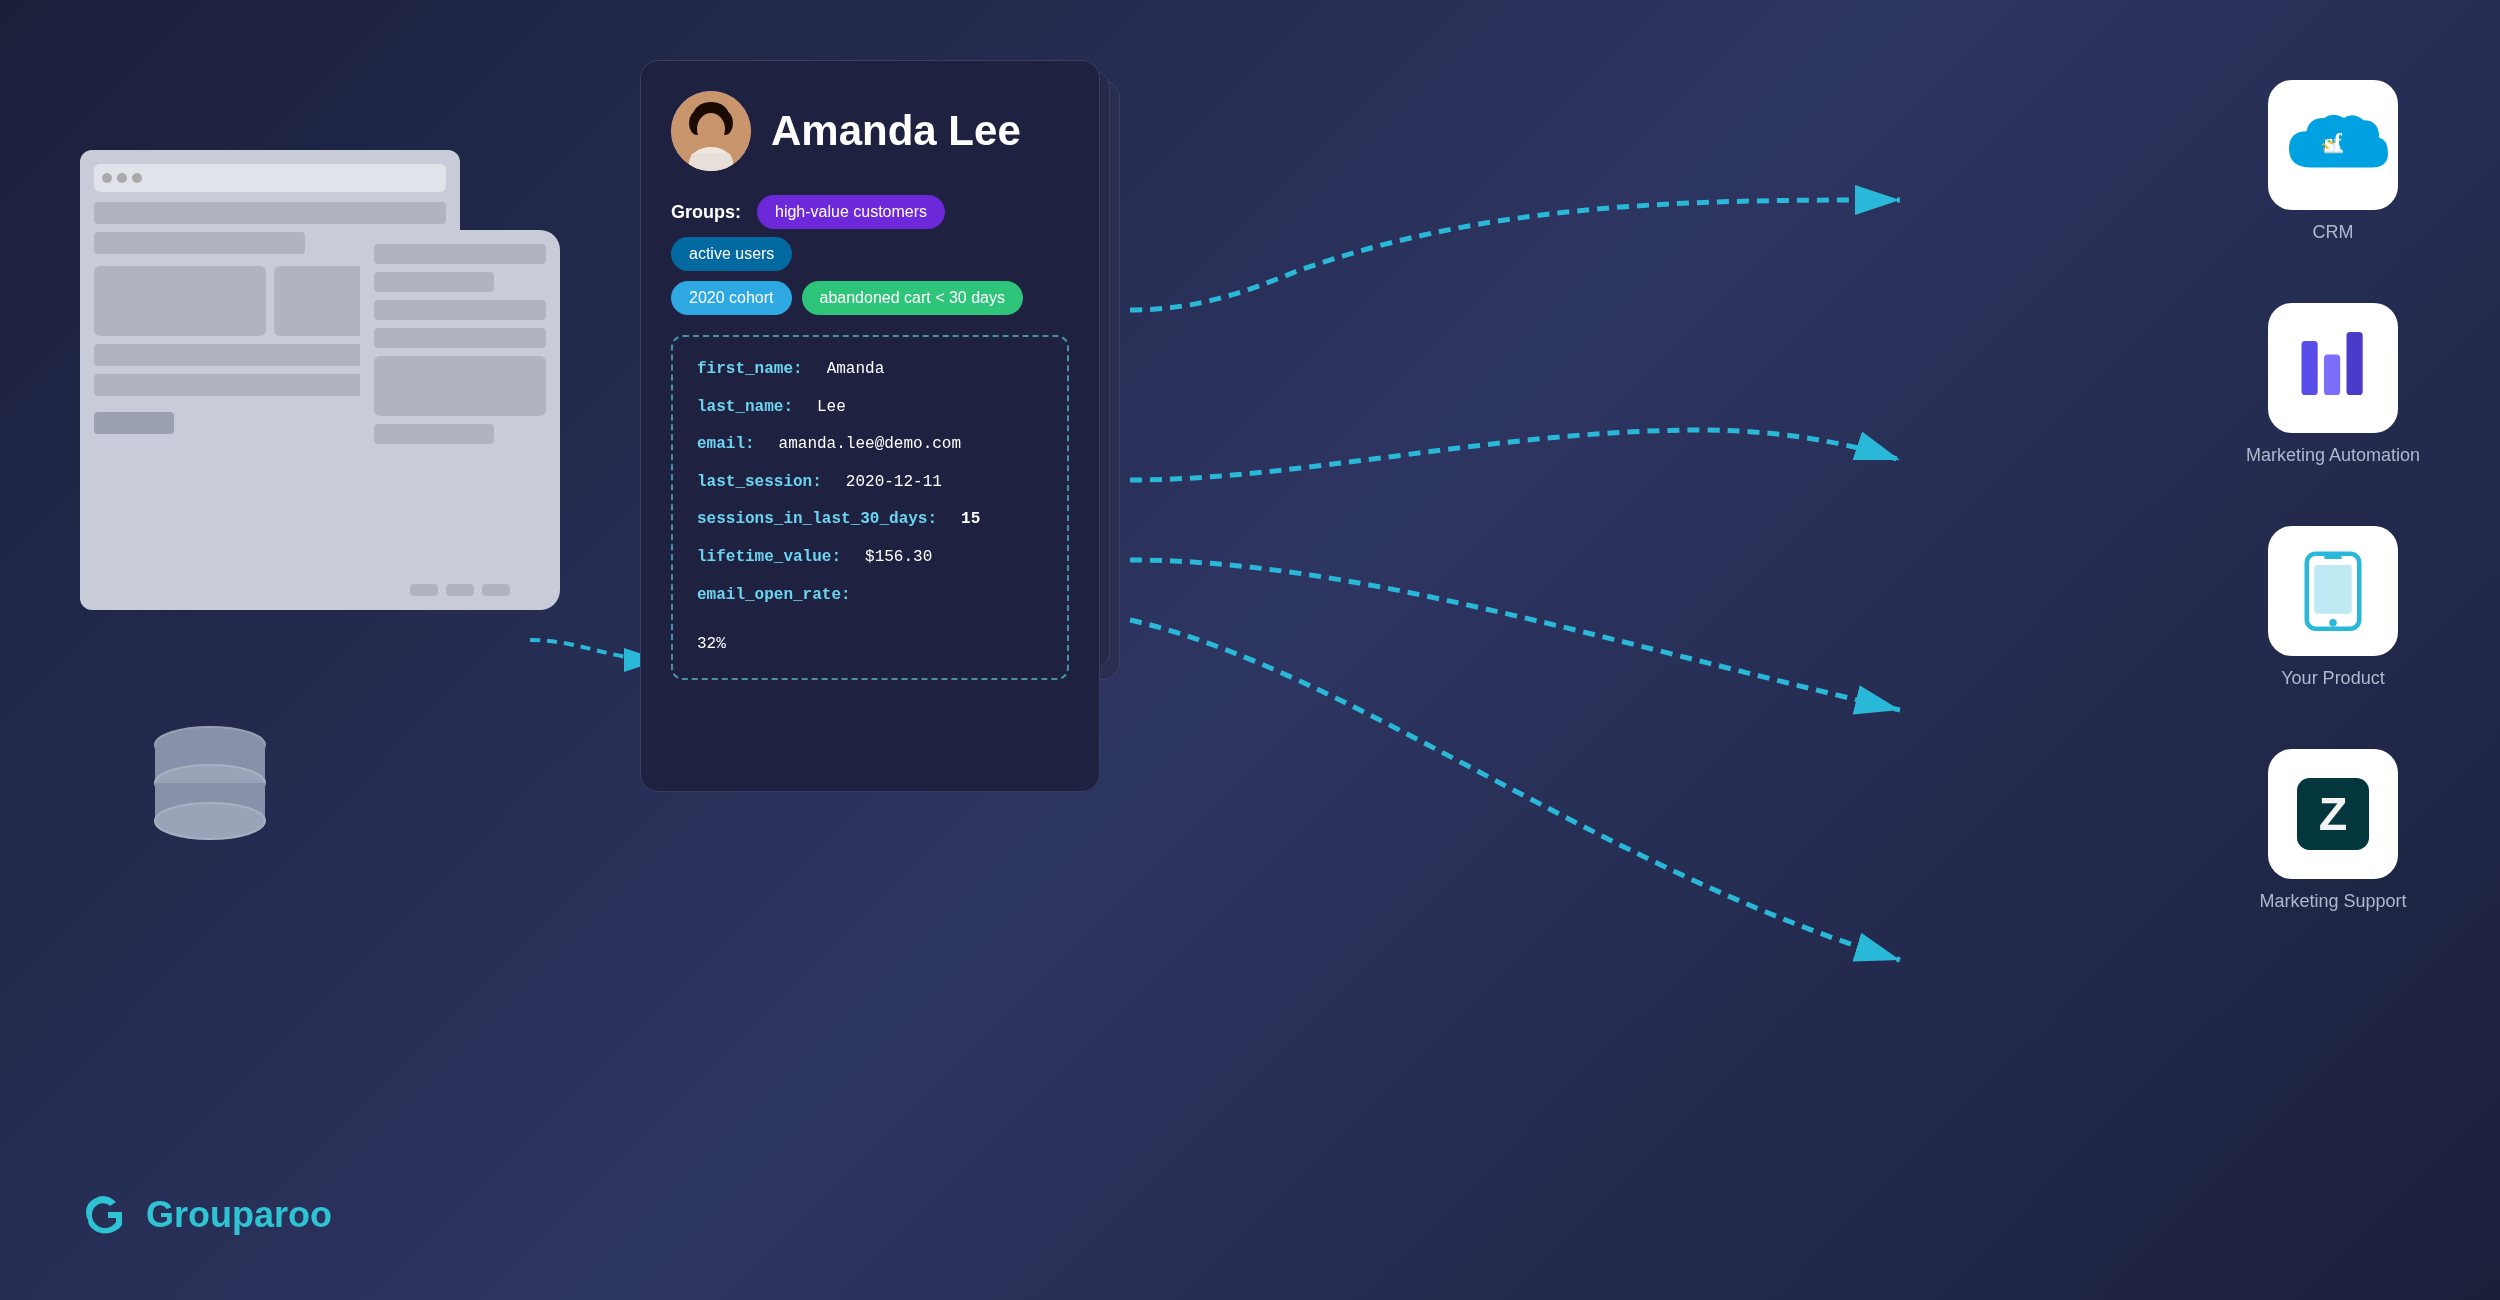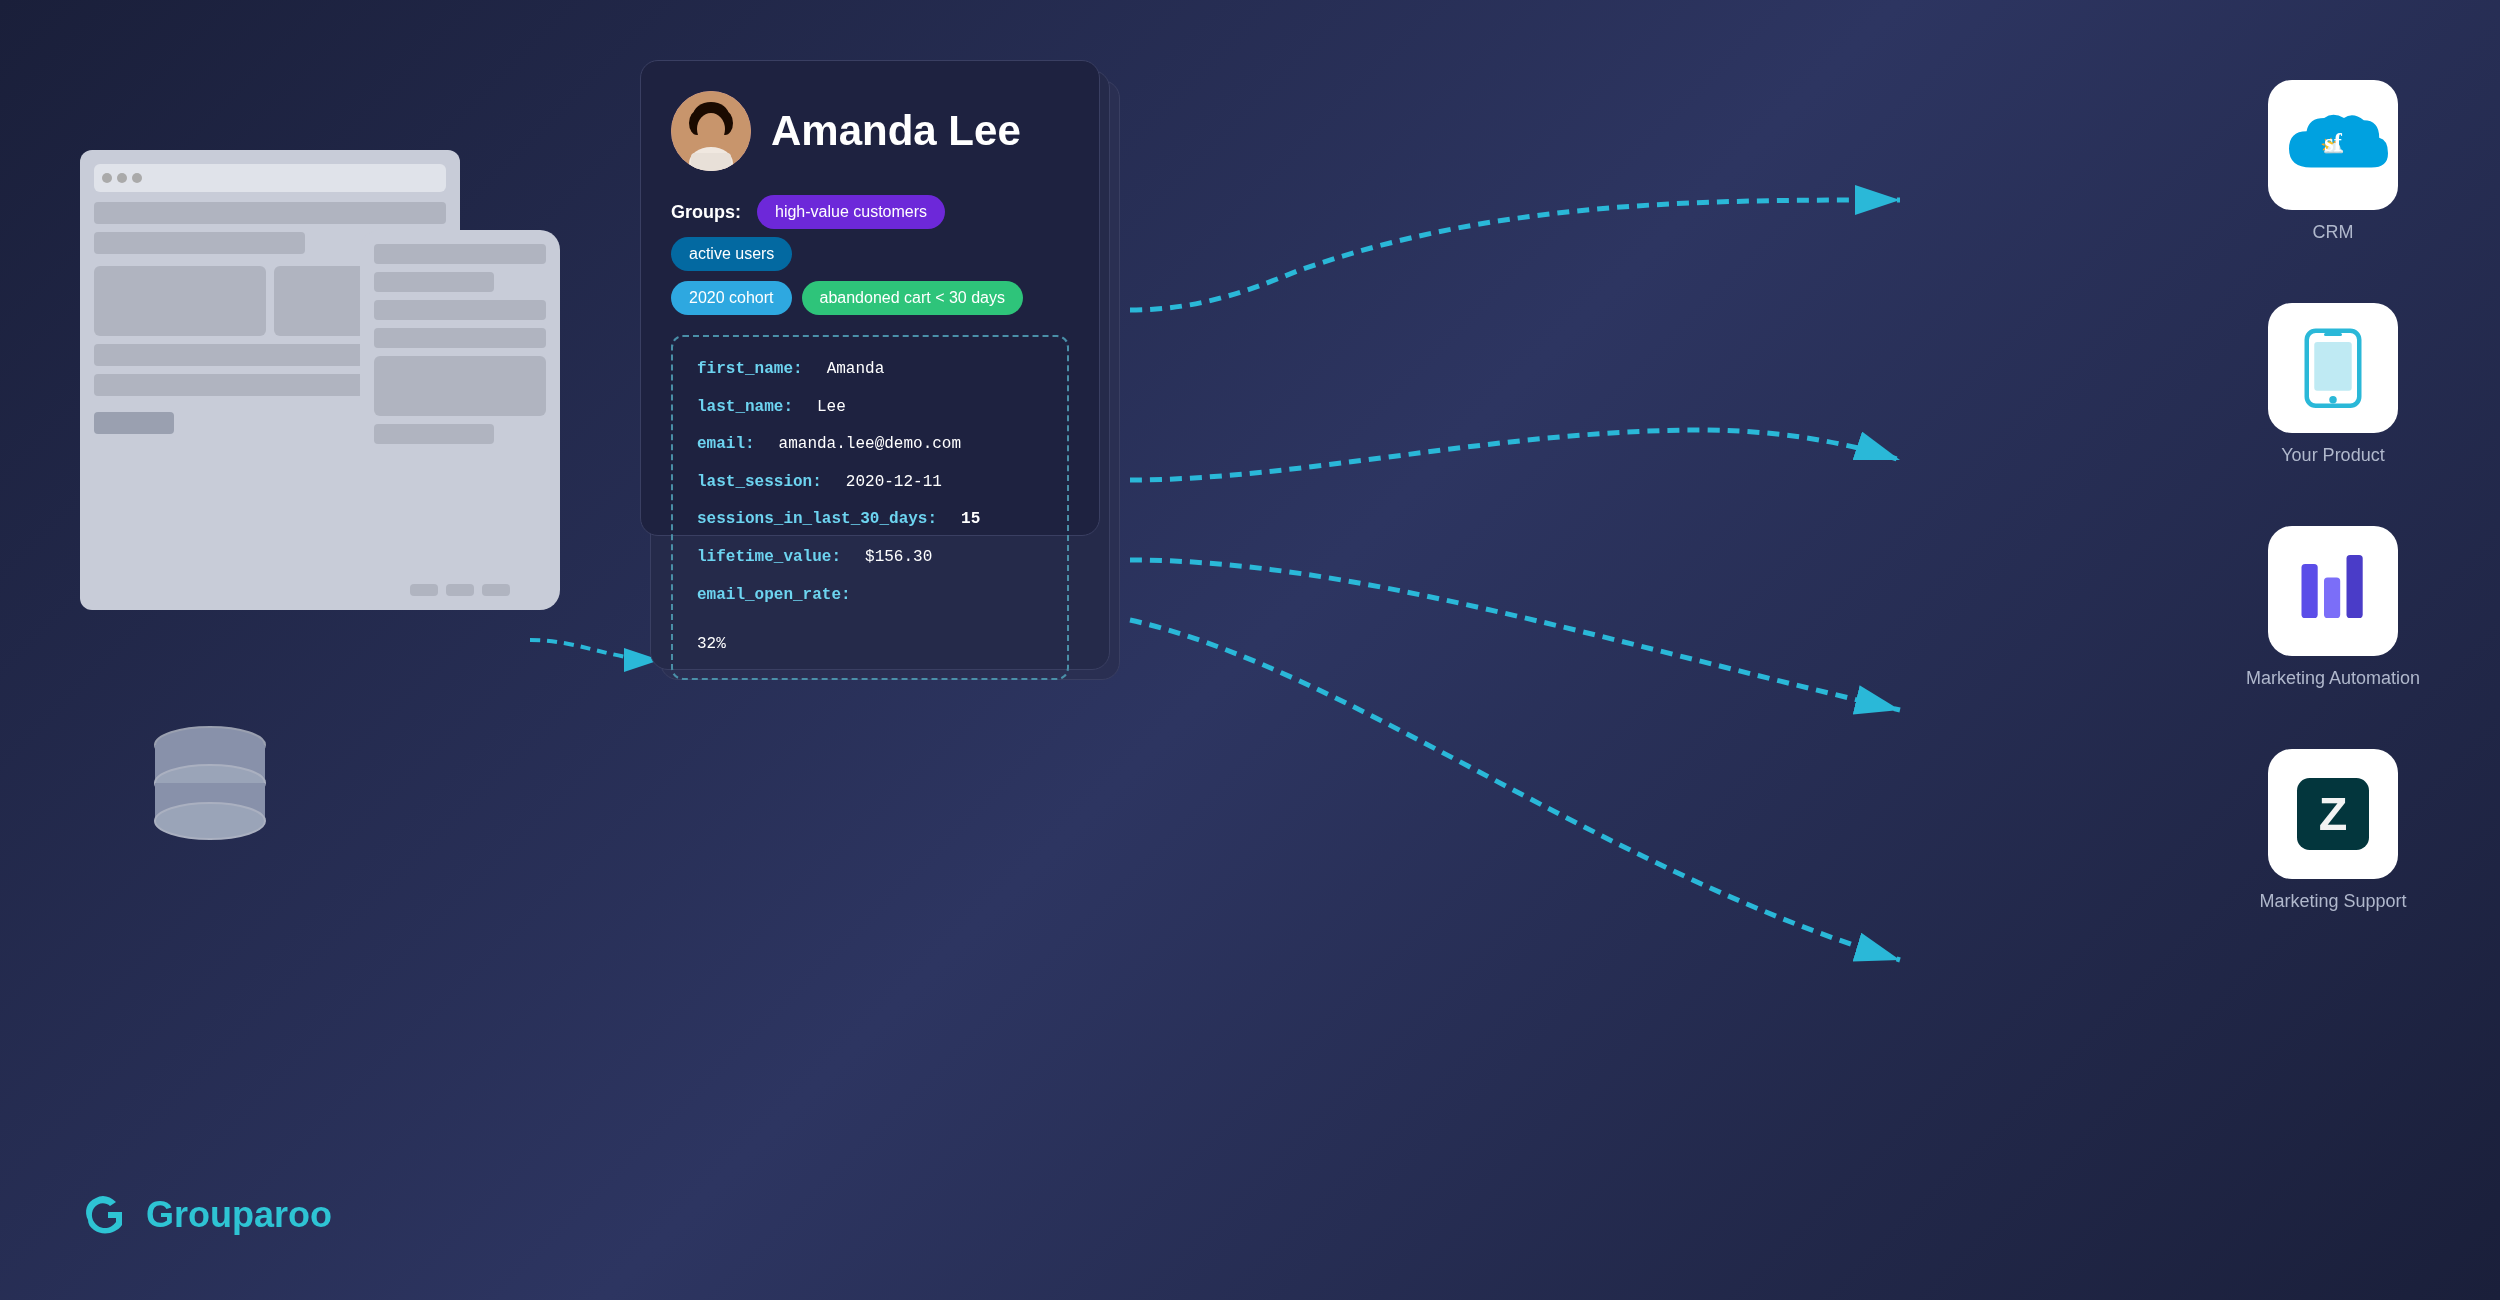--- a/index.html
+++ b/index.html
@@ -147,21 +147,21 @@
       background: #252a4a;
       border-radius: 18px;
       border: 1px solid #3a3f62;
     }
 
     .profile-card {
       position: absolute;
       left: 0;
       top: 0;
       width: 460px;
-      height: 476px;
+      height: 732px;
       background: #1e2240;
       border-radius: 18px;
       border: 1px solid #3a3f62;
       padding: 30px 30px 24px;
     }
 
     .profile-header {
       display: flex;
       align-items: center;
       gap: 20px;
@@ -466,46 +466,46 @@
         <text x="50" y="42" text-anchor="middle" fill="white" font-size="18" font-weight="bold" font-family="sans-serif">⛅</text>
 
         <text x="50" y="40" text-anchor="middle" fill="white" font-size="22" font-weight="900" font-family="serif">sf</text>
       </svg>
     </div>
     <span class="dest-label">CRM</span>
   </div>
 
   <div class="destination-item">
     <div class="dest-icon">
+      <svg viewBox="0 0 100 100" width="90" xmlns="http://www.w3.org/2000/svg">
+
+        <rect x="15" y="20" width="18" height="60" rx="4" fill="#5b4de8"></rect>
+        <rect x="40" y="35" width="18" height="45" rx="4" fill="#7b6ef8"></rect>
+        <rect x="65" y="10" width="18" height="70" rx="4" fill="#4a3cc8"></rect>
+      </svg>
+    </div>
+    <span class="dest-label">Marketing Automation</span>
+  </div>
+
+  <div class="destination-item">
+    <div class="dest-icon">
       <svg viewBox="0 0 80 110" width="60" xmlns="http://www.w3.org/2000/svg">
         <rect x="5" y="5" width="70" height="100" rx="12" fill="none" stroke="#2ab8d8" stroke-width="6"></rect>
         <rect x="15" y="20" width="50" height="65" rx="4" fill="#2ab8d8" opacity="0.3"></rect>
         <circle cx="40" cy="97" r="5" fill="#2ab8d8"></circle>
         <rect x="28" y="8" width="24" height="4" rx="2" fill="#2ab8d8"></rect>
       </svg>
     </div>
     <span class="dest-label">Your Product</span>
   </div>
 
   <div class="destination-item">
     <div class="dest-icon">
       <svg viewBox="0 0 100 100" width="90" xmlns="http://www.w3.org/2000/svg">
 
-        <rect x="15" y="20" width="18" height="60" rx="4" fill="#5b4de8"></rect>
-        <rect x="40" y="35" width="18" height="45" rx="4" fill="#7b6ef8"></rect>
-        <rect x="65" y="10" width="18" height="70" rx="4" fill="#4a3cc8"></rect>
-      </svg>
-    </div>
-    <span class="dest-label">Marketing Automation</span>
-  </div>
-
-  <div class="destination-item">
-    <div class="dest-icon">
-      <svg viewBox="0 0 100 100" width="90" xmlns="http://www.w3.org/2000/svg">
-
         <rect x="10" y="10" width="80" height="80" rx="14" fill="#03363d"></rect>
         <text x="50" y="68" text-anchor="middle" fill="#f3f3f3" font-size="52" font-weight="800" font-family="sans-serif">Z</text>
       </svg>
     </div>
     <span class="dest-label">Marketing Support</span>
   </div>
 </div>
 
 <div class="logo">
   <svg width="50" height="50" viewBox="0 0 50 50" xmlns="http://www.w3.org/2000/svg">

